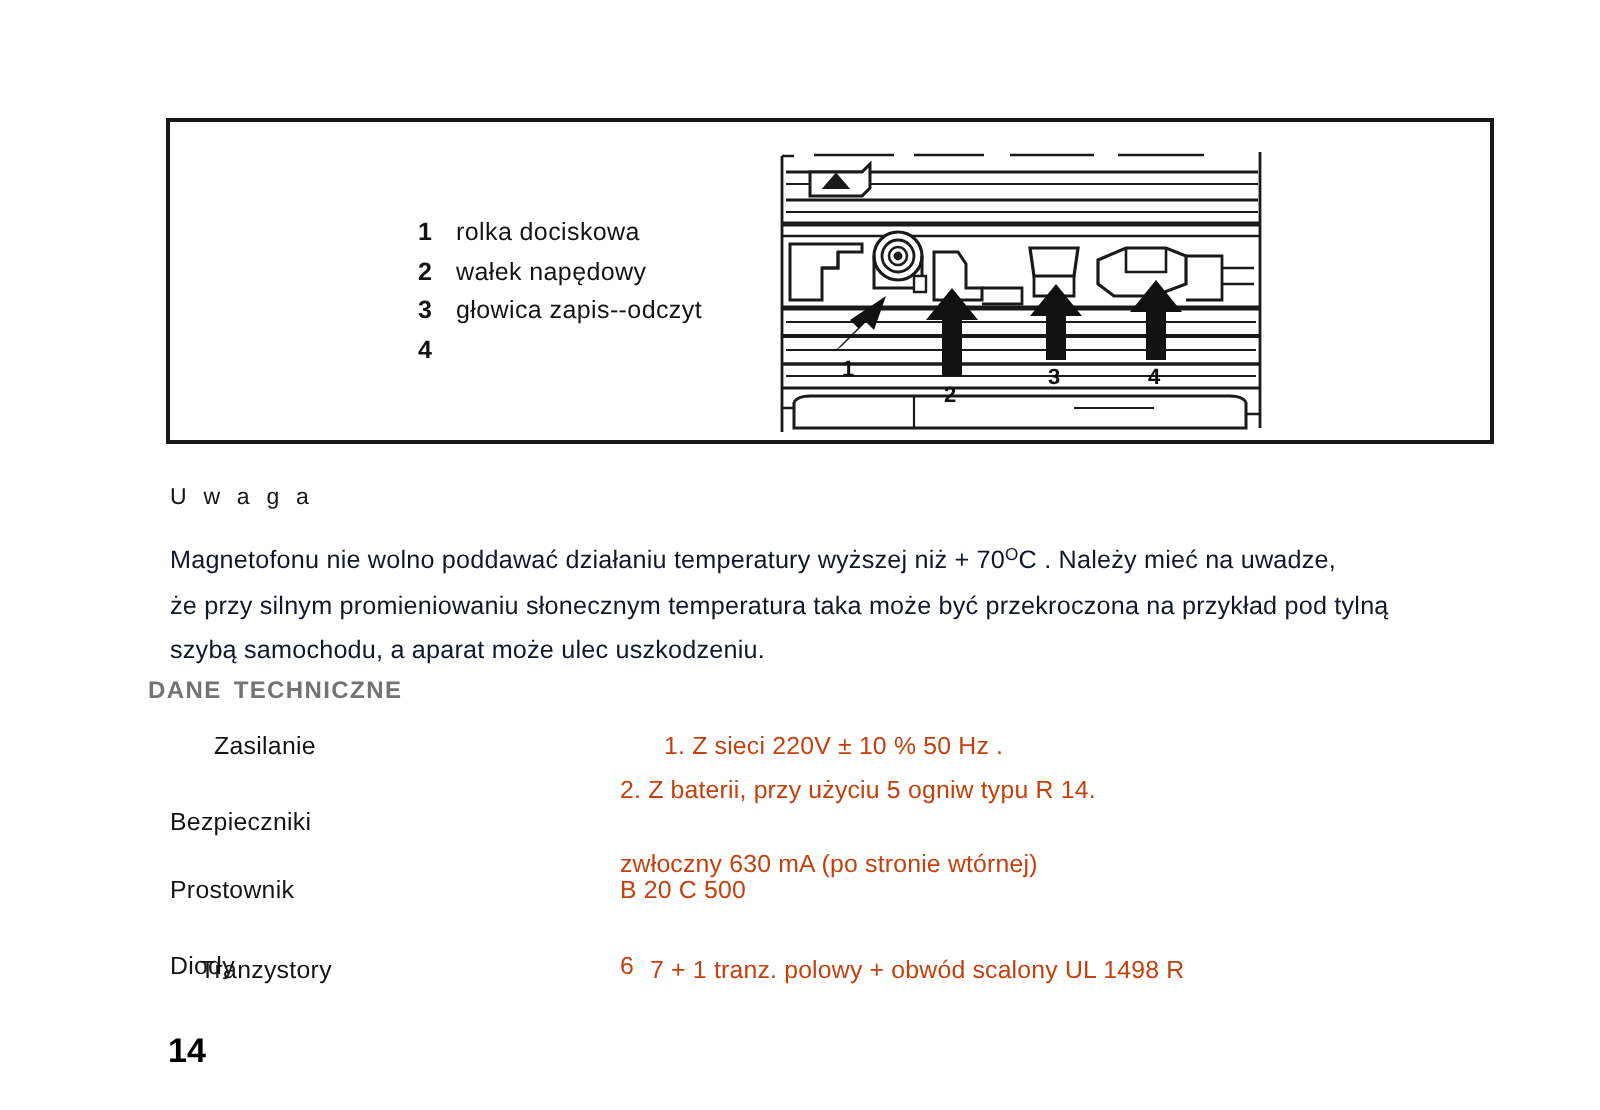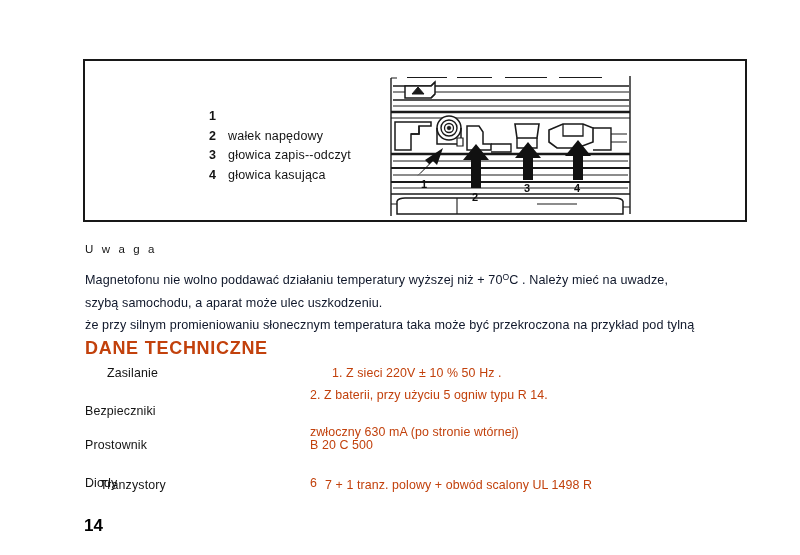--- a/index.html
+++ b/index.html
@@ -94,26 +94,26 @@
     white-space: nowrap;
   }
   .deg {
     font-size: 8.6px;
     vertical-align: 4px;
   }
 
   
   .spec-heading {
     position: absolute;
-    left: 85px;
+    left: 74px;
     top: 338px;
-    font-size: 18px;
+    font-size: 12px;
     font-weight: bold;
     letter-spacing: 0.7px;
-    color: #c2410c;
+    color: #737373;
   }
   .spec-heading .gap {
     display: inline-block;
     width: 6px;
   }
 
   
   .spec-label {
     position: absolute;
     left: 85px;
@@ -151,32 +151,32 @@
 </head>
 <body>
 
 <div class="page">
 
   <div class="figure-box">
 
     <div class="legend">
       <div class="legend-item">
         <span class="legend-num">1</span>
+        <span class="legend-label">rolka dociskowa</span>
       </div>
       <div class="legend-item">
         <span class="legend-num">2</span>
         <span class="legend-label">wałek napędowy</span>
       </div>
       <div class="legend-item">
         <span class="legend-num">3</span>
         <span class="legend-label">głowica zapis--odczyt</span>
       </div>
       <div class="legend-item">
         <span class="legend-num">4</span>
-        <span class="legend-label">głowica kasująca</span>
       </div>
     </div>
 
     <div class="mech">
       <svg width="250" height="155" viewBox="0 0 250 155" xmlns="http://www.w3.org/2000/svg">
         <defs>
           <clipPath id="mechclip">
             <rect x="0" y="0" width="250" height="155"></rect>
           </clipPath>
         </defs>
@@ -256,22 +256,22 @@
           <text x="187" y="128">4</text>
         </g>
       </svg>
     </div>
   </div>
 
   <div class="uwaga-title">U w a g a</div>
 
   <div class="para">
     <div><span>Magnetofonu nie wolno poddawać działaniu temperatury wyższej niż  + 70</span><span class="deg">O</span><span>C . Należy mieć na uwadze,</span></div>
+    <div>że przy silnym promieniowaniu słonecznym temperatura taka może być przekroczona na przykład pod tylną</div>
     <div>szybą samochodu, a aparat może ulec uszkodzeniu.</div>
-    <div>że przy silnym promieniowaniu słonecznym temperatura taka może być przekroczona na przykład pod tylną</div>
   </div>
 
   <div class="spec-heading"><span>DANE</span><span class="gap"></span><span>TECHNICZNE</span></div>
 
   <div class="spec-label r-zasilanie-1">Zasilanie</div>
   <div class="spec-value r-zasilanie-1">1. Z sieci 220V ± 10 %  50 Hz .</div>
   <div class="spec-value r-zasilanie-2">2. Z baterii, przy użyciu 5 ogniw typu  R 14.</div>
 
   <div class="spec-label r-bezp-1">Bezpieczniki</div>
   <div class="spec-value r-bezp-2">zwłoczny  630 mA  (po stronie wtórnej)</div>

